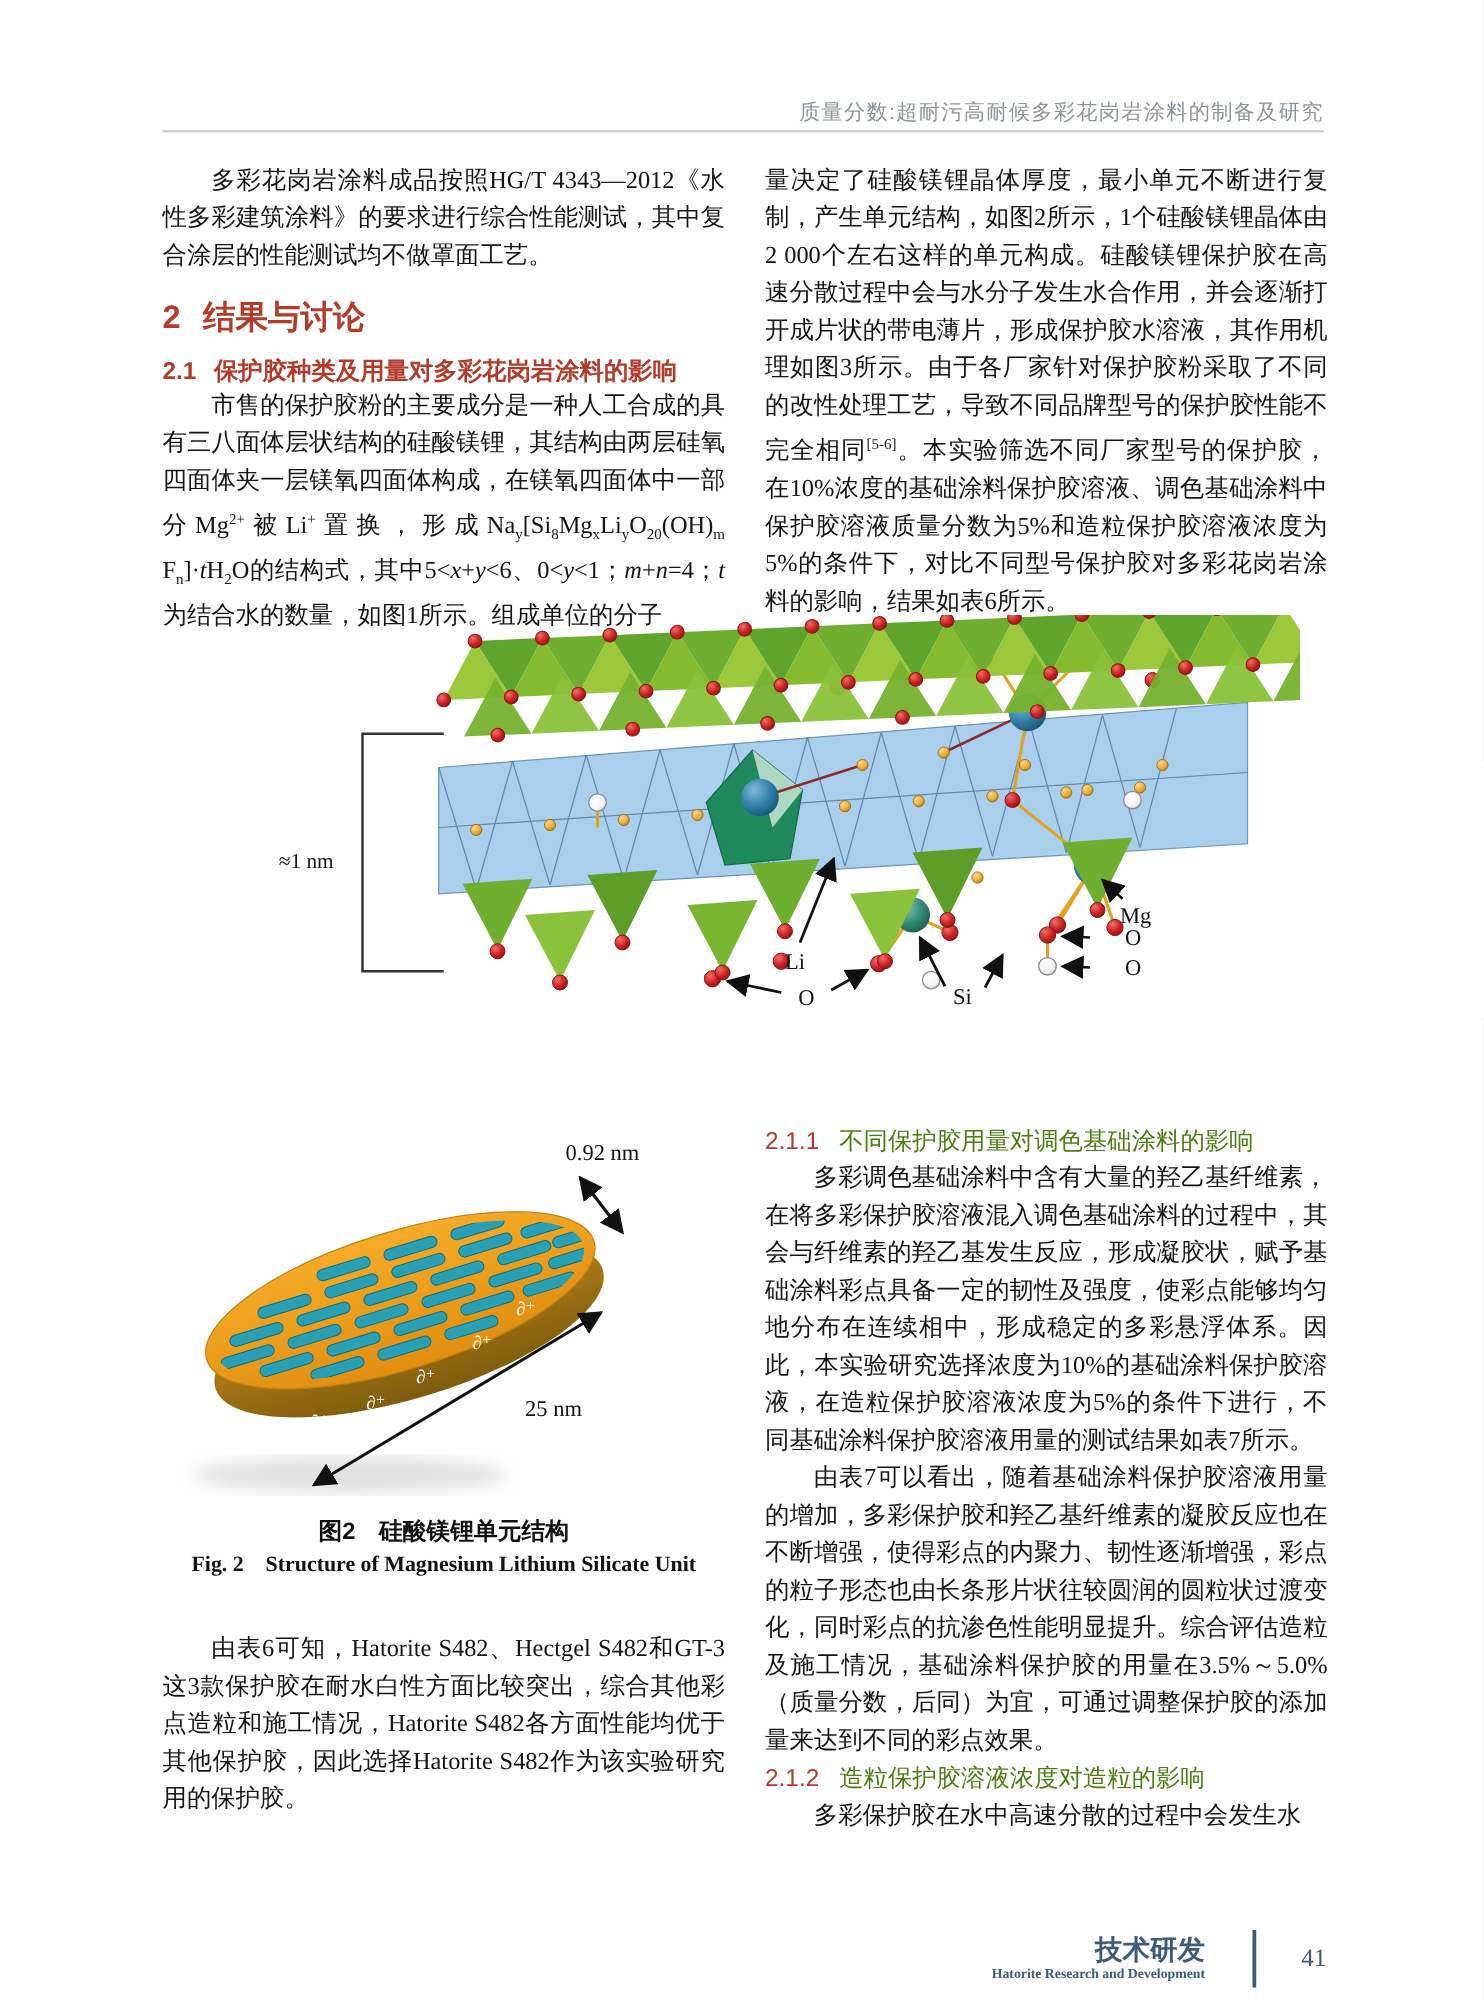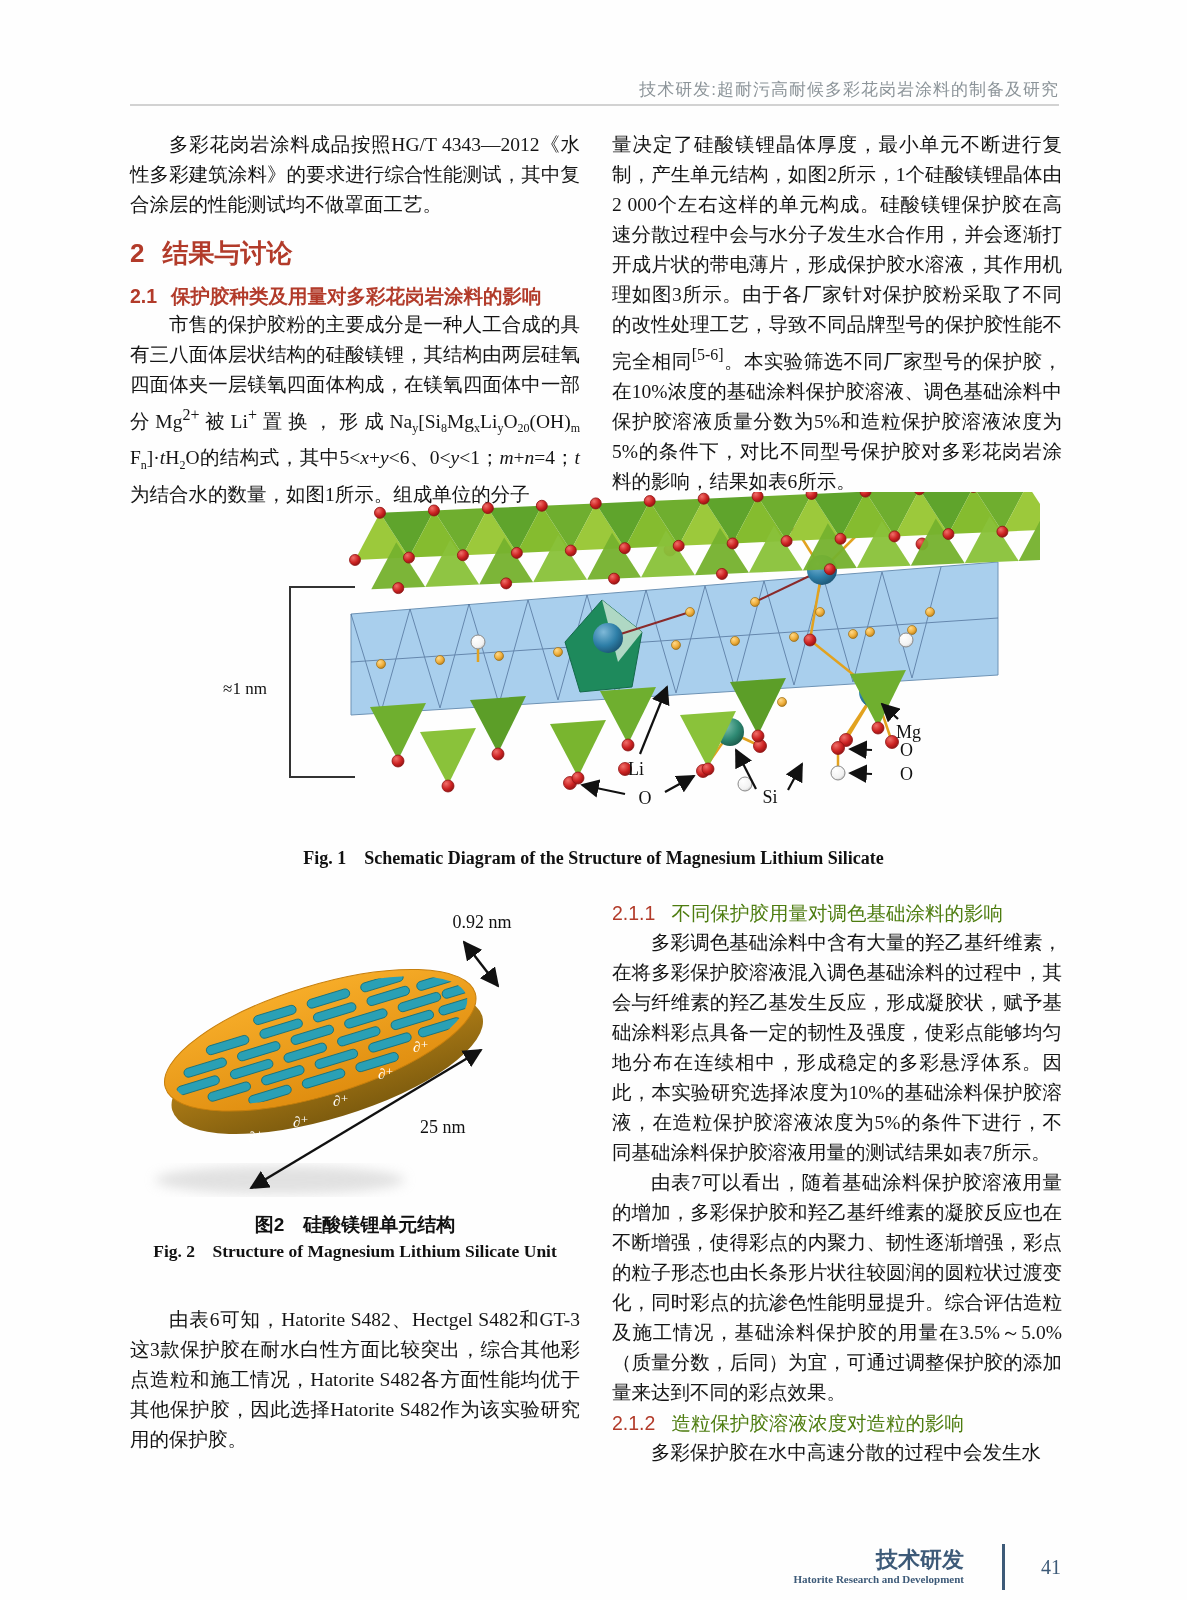--- a/index.html
+++ b/index.html
@@ -4,21 +4,21 @@
 <style>
   html,body{margin:0;padding:0;background:#e9e9e9;}
   .page{position:relative;width:1187px;height:1600px;background:#fefefe;margin:0 auto;overflow:hidden;
         font-family:"Liberation Serif","DejaVu Serif",serif;color:#141414;}
   .running-head{position:absolute;right:128px;top:78px;font-family:"Liberation Sans","DejaVu Sans",sans-serif;
         font-size:17px;color:#8C9499;letter-spacing:1px;}
   .head-rule{position:absolute;left:130px;right:128px;top:104px;border-top:2px solid #d2d2d2;}
   .col{position:absolute;width:450px;font-size:19.5px;line-height:30px;text-align:justify;}
   .col p{margin:0;text-indent:2em;}
   .noindent{text-indent:0 !important;}
-  sup{font-size:16px;} sub{font-size:12px;}
+  sup{font-size:12px;} sub{font-size:12px;}
   .h2{position:absolute;left:130px;font-family:"Liberation Sans","DejaVu Sans",sans-serif;font-weight:bold;
       color:#B23B2A;}
   .h2.big{font-size:26px;}
   .h2.sub{font-size:19.5px;}
   .h2 .num{margin-right:18px;}
   .h3{position:absolute;left:612px;font-size:19.5px;line-height:30px;}
   .h3 .num{color:#B23B2A;font-family:"Liberation Sans","DejaVu Sans",sans-serif;margin-right:16px;}
   .h3 .ttl{color:#4d7c0f;}
   .cap-zh{position:absolute;left:0;width:1187px;text-align:center;font-family:"Liberation Sans","DejaVu Sans",sans-serif;
       font-weight:bold;font-size:19px;color:#111;}
@@ -31,21 +31,21 @@
   .footer .en{font-size:11px;font-weight:bold;color:#3D5A78;line-height:14px;}
   .footer .bar{width:3px;height:46px;background:#3D5A78;margin-right:8px;}
   .footer .pg{font-size:20px;color:#3D5A78;}
   svg text{font-family:"Liberation Serif","DejaVu Serif",serif;}
 </style>
 </head>
 <body>
 
 <div class="page">
 
-  <div class="running-head">技术研发:超耐污高耐候多彩花岗岩涂料的制备及研究</div>
+  <div class="running-head">质量分数:超耐污高耐候多彩花岗岩涂料的制备及研究</div>
   <div class="head-rule"></div>
 
   <div class="col" style="left:130px;top:130px;">
     <p>多彩花岗岩涂料成品按照HG/T 4343—2012《水性多彩建筑涂料》的要求进行综合性能测试，其中复合涂层的性能测试均不做罩面工艺。</p>
   </div>
 
   <div class="h2 big" style="top:236px;">
     <span class="num">2</span><span>结果与讨论</span>
   </div>
 
@@ -305,21 +305,20 @@
       <text x="466" y="283" text-anchor="middle">Li</text>
       <text x="475" y="312" text-anchor="middle">O</text>
       <text x="600" y="311" text-anchor="middle">Si</text>
       <text x="726" y="246">Mg</text>
       <text x="730" y="264">O</text>
       <text x="730" y="288">O</text>
     </g>
   </svg>
   </div>
 
-  <div class="cap-en" style="top:846px;">Fig. 1　Schematic Diagram of the Structure of Magnesium Lithium Silicate</div>
 
   <div class="fig" style="left:130px;top:888px;width:450px;height:312px;">
   <svg width="450" height="312" viewBox="0 0 450 312">
     <defs>
       <linearGradient id="gTop2" x1="0" y1="0" x2="0" y2="1">
             <stop offset="0%" stop-color="#F6AC28"></stop>
             <stop offset="100%" stop-color="#E08E10"></stop>
           </linearGradient>
       <linearGradient id="gRim2" x1="0" y1="0" x2="0" y2="1">
             <stop offset="0%" stop-color="#C68C1A"></stop>

